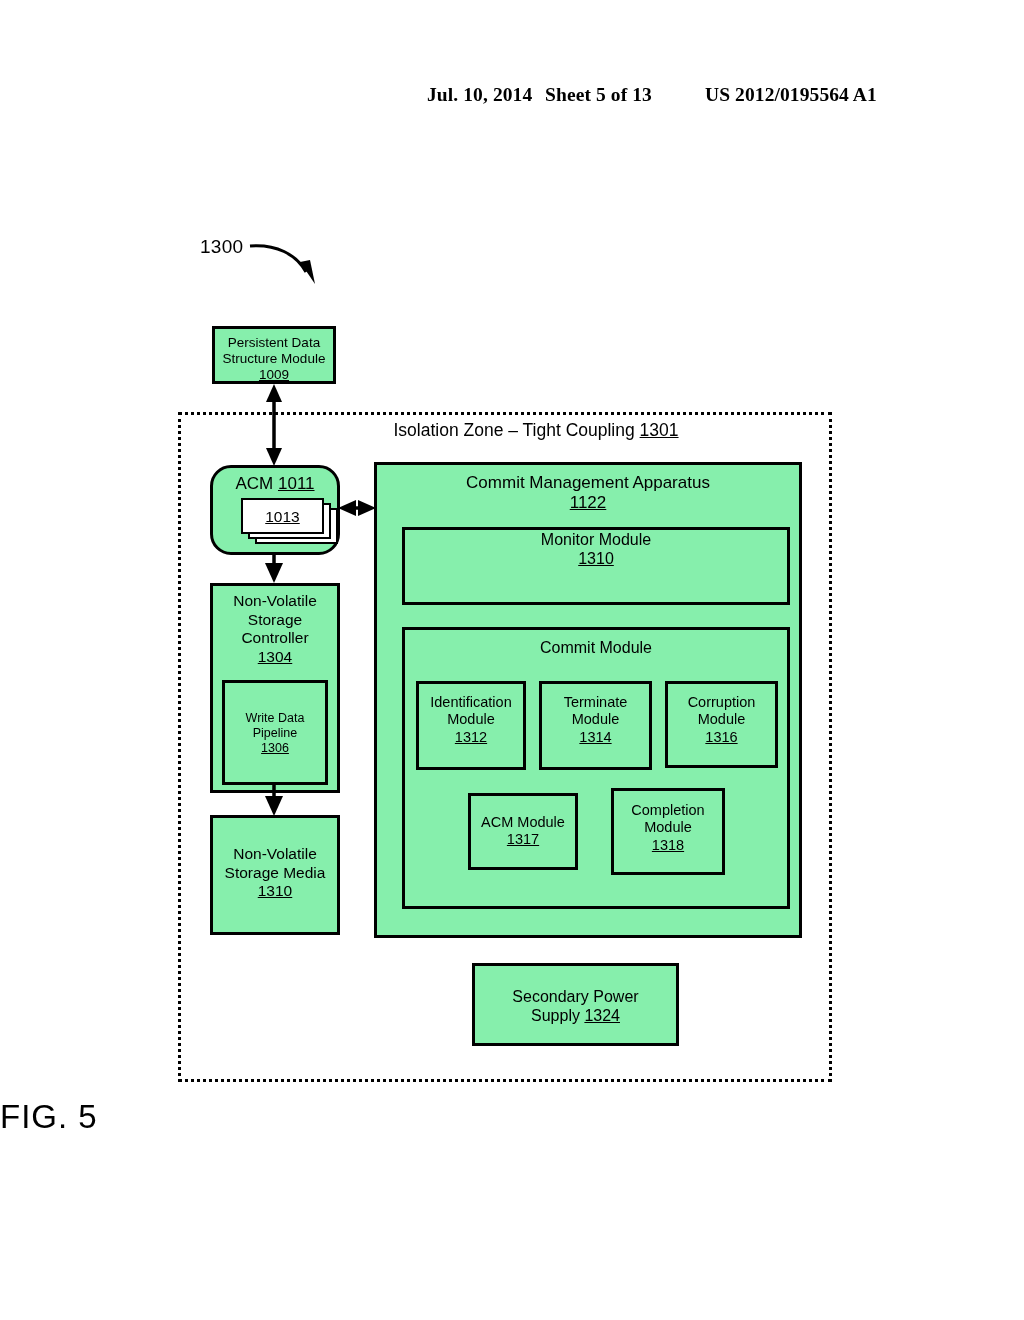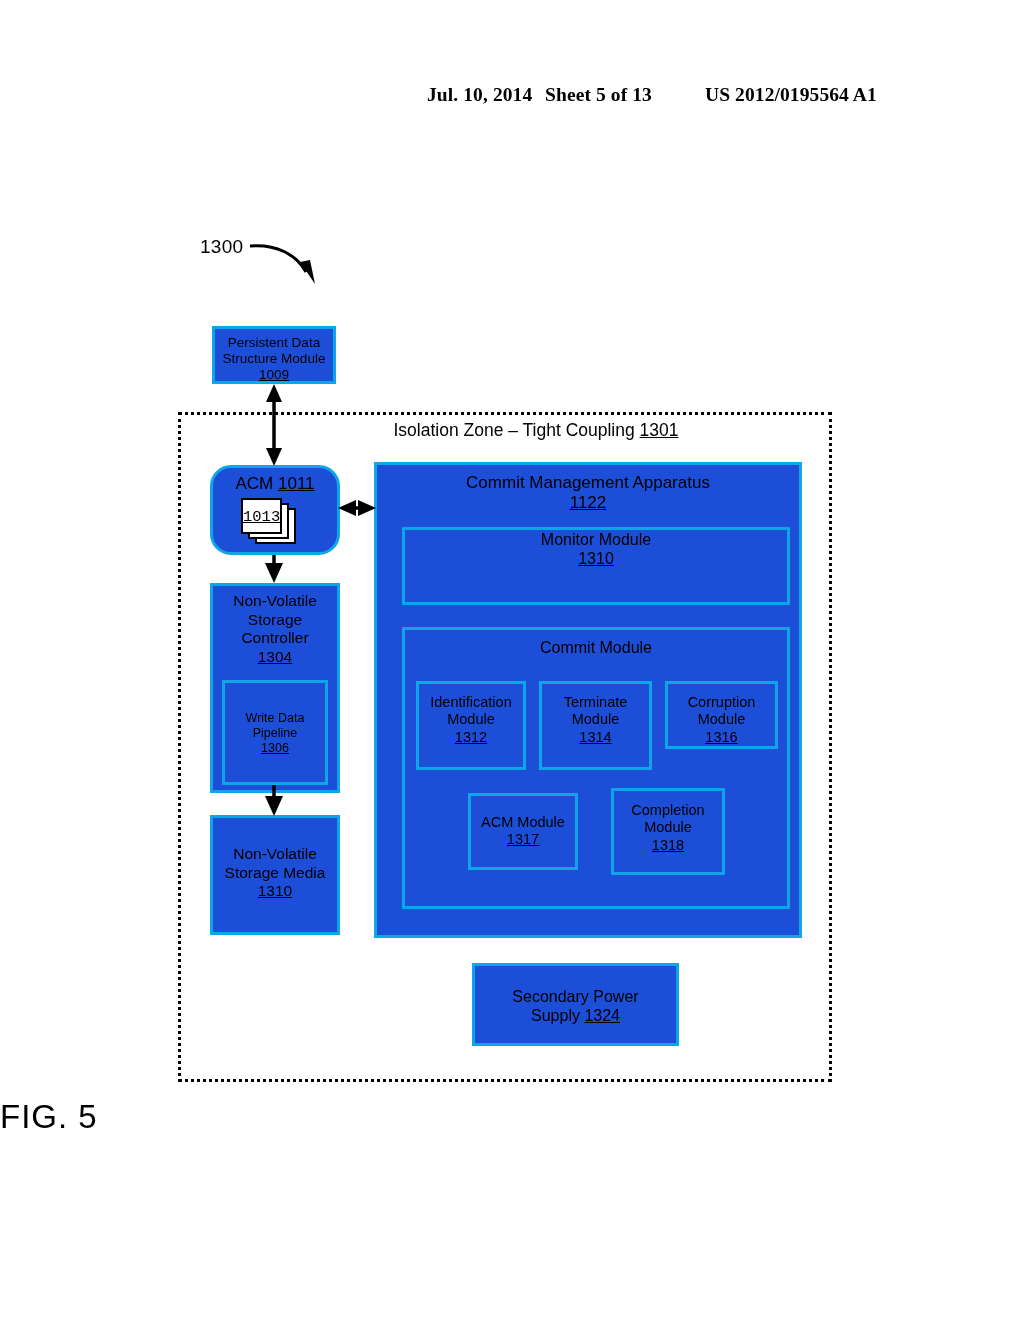--- a/index.html
+++ b/index.html
@@ -39,22 +39,22 @@
     position: absolute;
     left: 0;
     top: 0;
     width: 1024px;
     height: 1320px;
   }
 
   
   .box {
     position: absolute;
-    border: 3px solid #0ea5e9;
-    background: #1d4ed8;
+    border: 3px solid #000000;
+    background: #86efac;
     box-sizing: border-box;
     text-align: center;
     line-height: 1.2;
   }
   .box .ln { display: block; }
   .u { text-decoration: underline; }
 
   
   .ref-1300 {
     position: absolute;
@@ -107,21 +107,21 @@
   .stack {
     position: absolute;
     left: 28px; top: 30px;
     width: 78px; height: 46px;
   }
   .stack .sheet {
     position: absolute;
     border: 2.5px solid #000;
     background: #fff;
     box-sizing: border-box;
-    width: 41px; height: 36px; font-family: Liberation Mono, monospace;
+    width: 83px; height: 36px;
   }
   .stack .s3 { left: 14px; top: 10px; }
   .stack .s2 { left: 7px;  top: 5px; }
   .stack .s1 {
     left: 0; top: 0;
     font-size: 15.5px;
     text-align: center;
     line-height: 34px;
   }
 
@@ -164,21 +164,21 @@
     left: 416px; top: 681px; width: 110px; height: 89px;
     font-size: 14.5px;
     padding-top: 10px;
   }
   #box-term {
     left: 539px; top: 681px; width: 113px; height: 89px;
     font-size: 14.5px;
     padding-top: 10px;
   }
   #box-corrupt {
-    left: 665px; top: 681px; width: 113px; height: 68px;
+    left: 665px; top: 681px; width: 113px; height: 87px;
     font-size: 14.5px;
     padding-top: 10px;
   }
   #box-acmmod {
     left: 468px; top: 793px; width: 110px; height: 77px;
     font-size: 14.5px;
     padding-top: 18px;
   }
   #box-completion {
     left: 611px; top: 788px; width: 114px; height: 87px;

